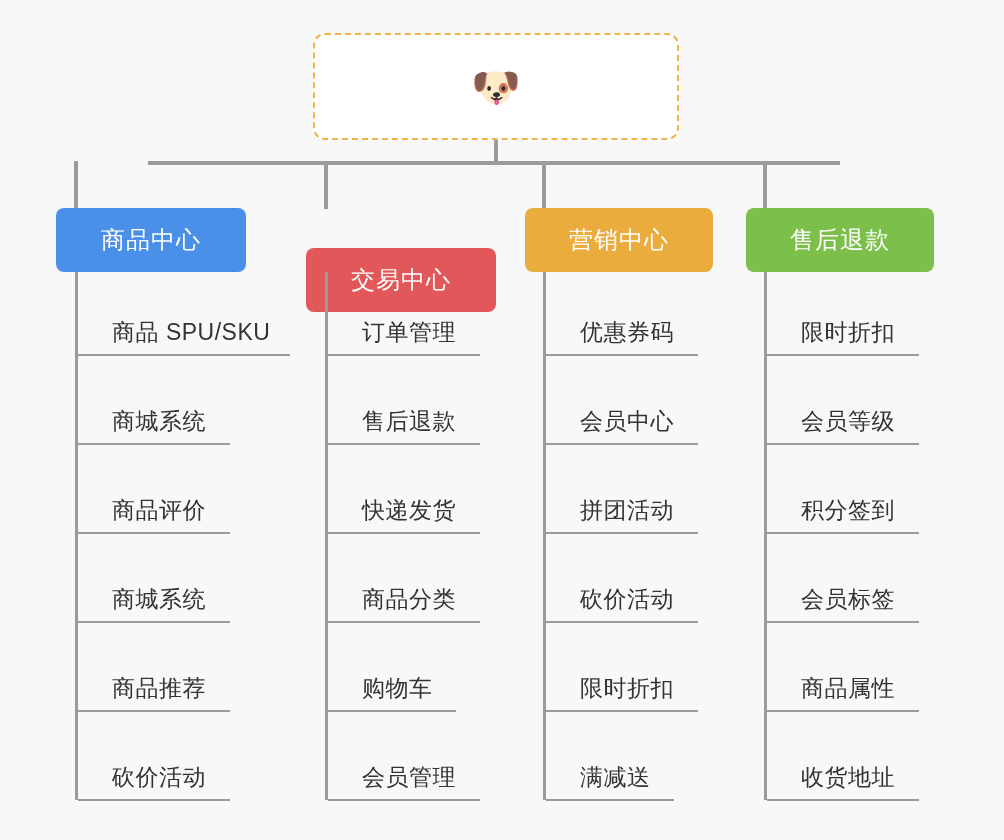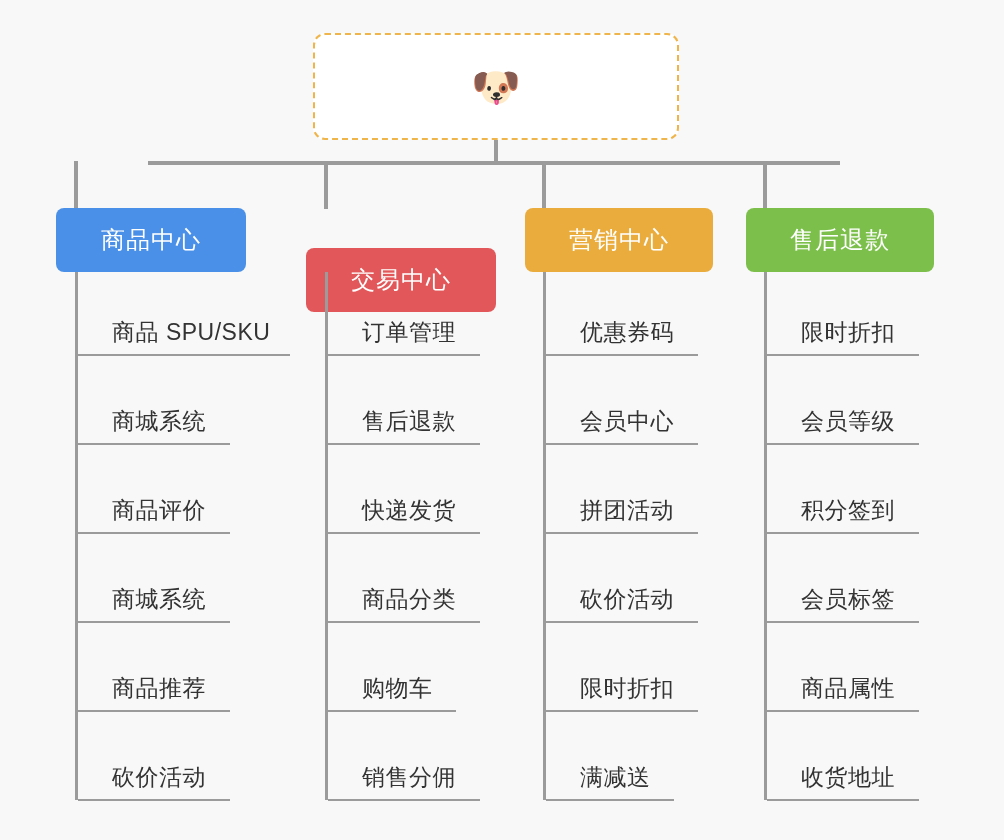--- a/index.html
+++ b/index.html
@@ -190,21 +190,21 @@
         </div>
         <div class="leaf-item" style="top: 349px;">
           <div class="leaf-label">商品分类</div>
           <div class="leaf-underline" style="width: 152px;"></div>
         </div>
         <div class="leaf-item" style="top: 438px;">
           <div class="leaf-label">购物车</div>
           <div class="leaf-underline" style="width: 128px;"></div>
         </div>
         <div class="leaf-item" style="top: 527px;">
-          <div class="leaf-label">销售分佣</div>
+          <div class="leaf-label">会员管理</div>
           <div class="leaf-underline" style="width: 152px;"></div>
         </div>
       </div>
       <div class="group-box" style="left: 525px; width: 188px; background: rgb(234, 172, 60);">
         <span>营销中心</span>
       </div>
       <div class="leaf-col" style="left: 543px;">
         <div class="leaf-spine"></div>
         <div class="leaf-item" style="top: 82px;">
           <div class="leaf-label">优惠券码</div>

